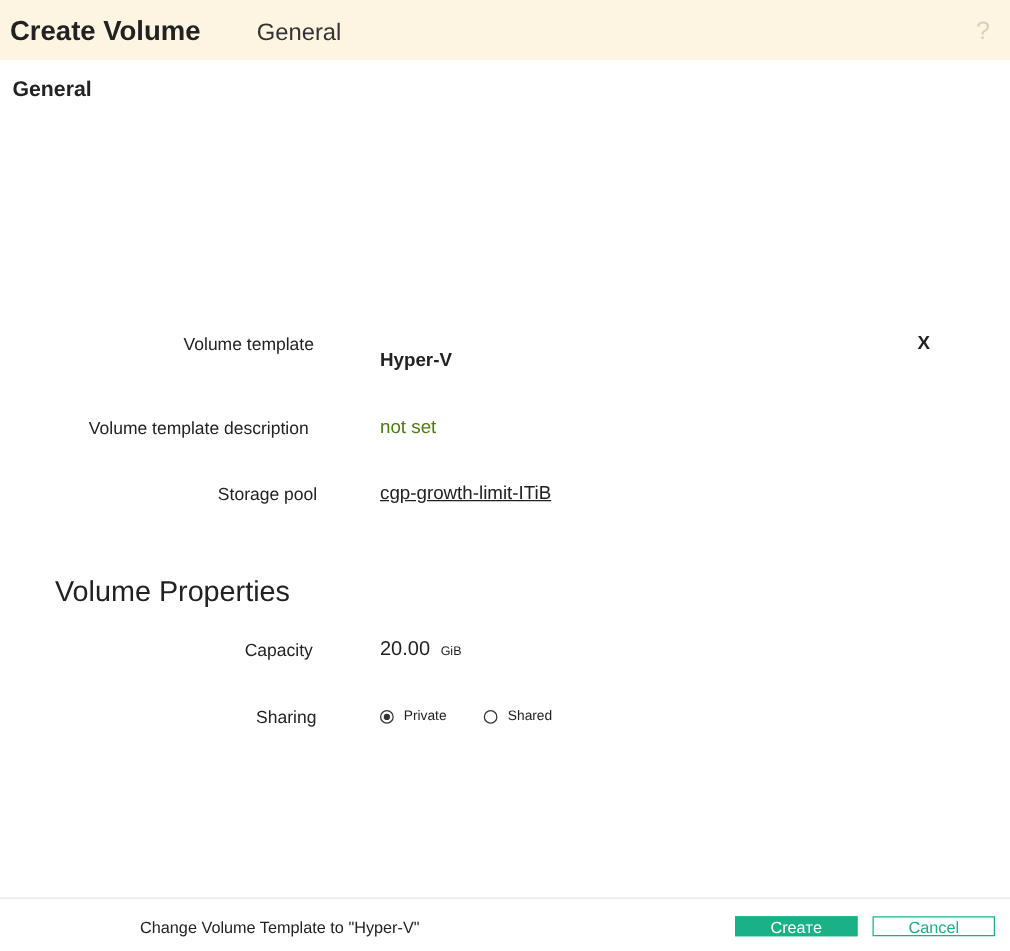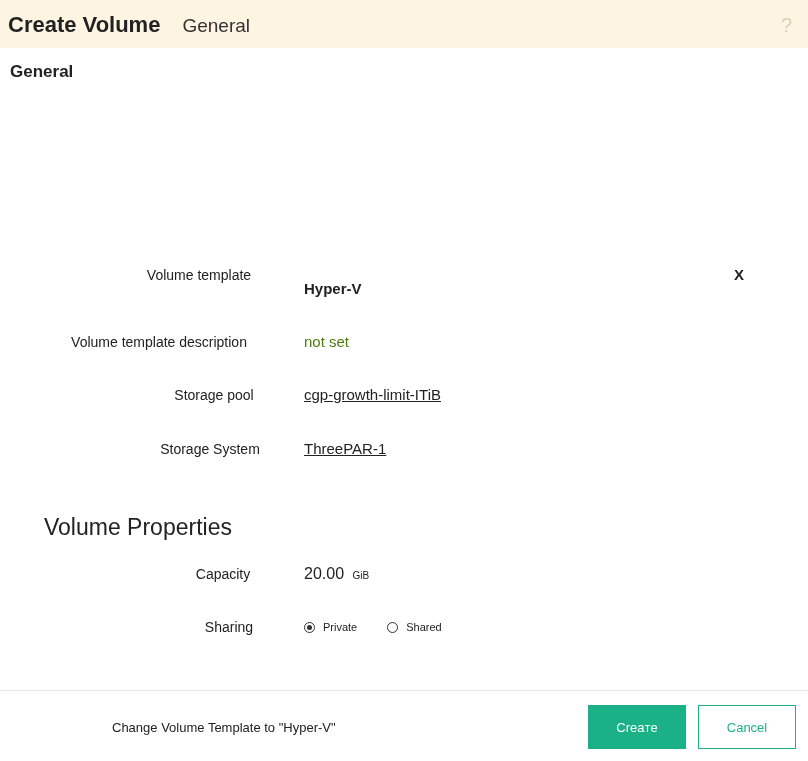--- a/index.html
+++ b/index.html
@@ -9,21 +9,21 @@
       height: 761px;
       background: #fff;
       color: #222;
       position: relative;
     }
     .header {
       background: #fdf5e2;
       padding: 12px 8px 10px 8px;
       display: flex;
       align-items: baseline;
-      gap: 22px;
+      gap: 45px;
       position: relative;
     }
     .header-title {
       font-size: 22px;
       font-weight: 700;
     }
     .header-step {
       font-size: 19px;
       font-weight: 400;
       color: #333;
@@ -119,21 +119,21 @@
       display: flex;
       align-items: center;
     }
     .footer-msg {
       font-size: 13px;
       padding-left: 100px;
       flex: 1;
     }
     .btn {
       min-width: 98px;
-      height: 44px;
+      height: 16px;
       margin-left: 12px;
       font-size: 13px;
       cursor: pointer;
       display: inline-flex;
       align-items: center;
       justify-content: center;
       font-family: inherit;
       border-radius: 0;
     }
     .btn-primary {
@@ -172,25 +172,20 @@
     <div class="val-muted">not set</div>
     <div></div>
   </div>
 
   <div class="row pool">
     <div class="label">Storage pool</div>
     <div><span class="val-link">cgp-growth-limit-ITiB</span></div>
     <div></div>
   </div>
 
-  <div class="row ss">
-    <div class="label">Storage System</div>
-    <div><span class="val-link">ThreePAR-1</span></div>
-    <div></div>
-  </div>
 
   <div class="subsection-title">Volume Properties</div>
 
   <div class="row cap">
     <div class="label">Capacity</div>
     <div>
       <span>20.00</span>
       <span class="unit">GiB</span>
     </div>
     <div></div>

